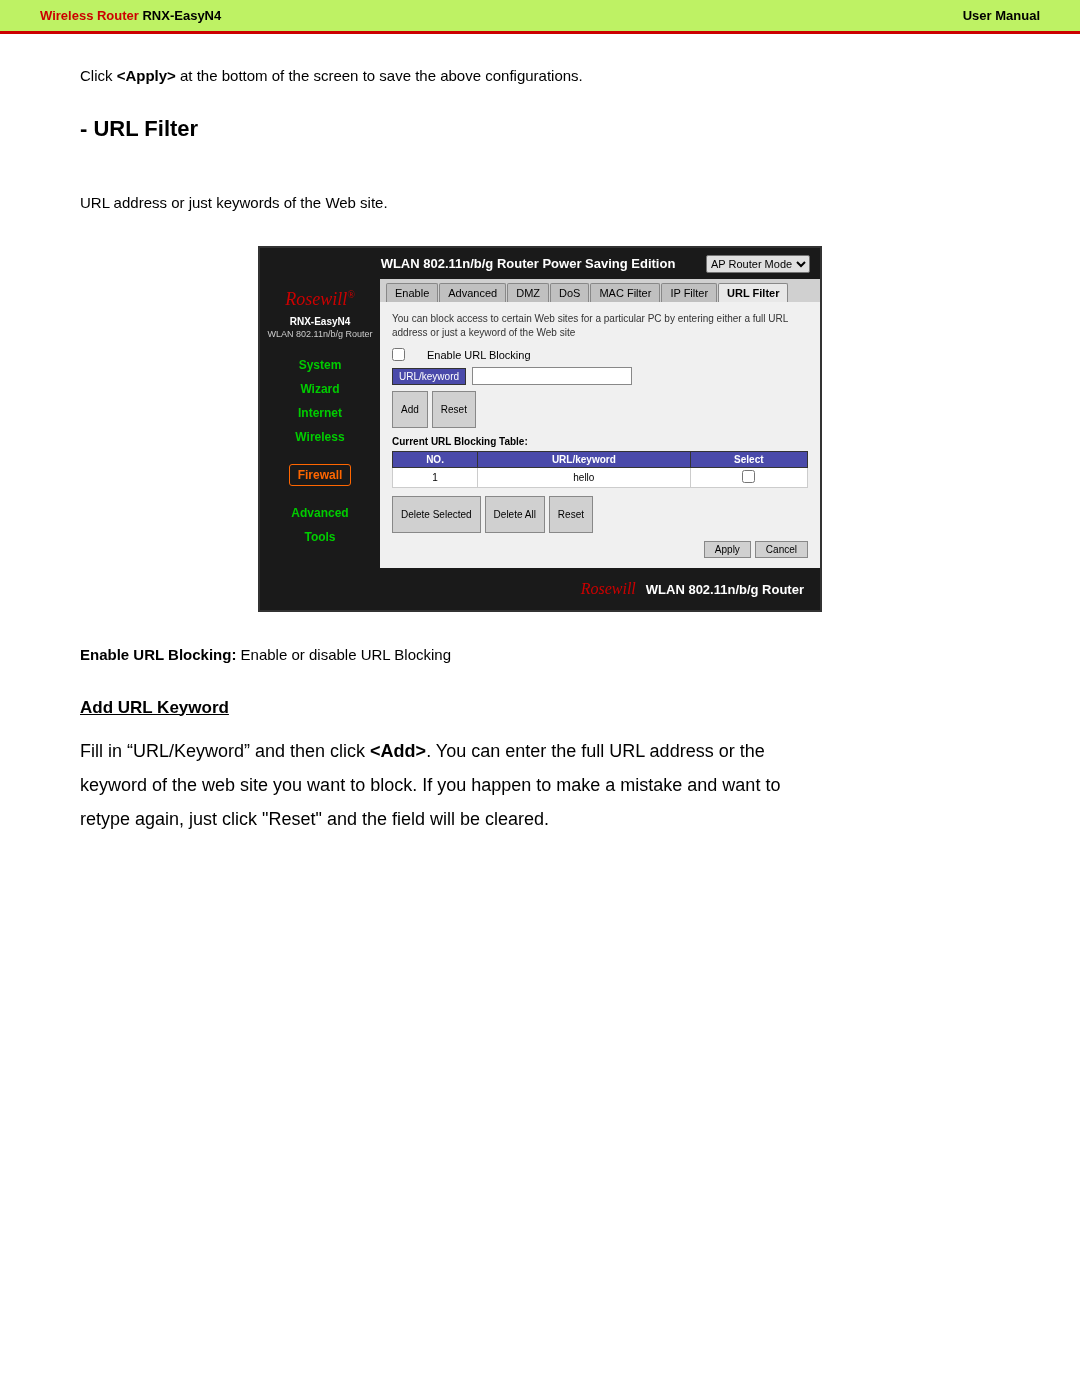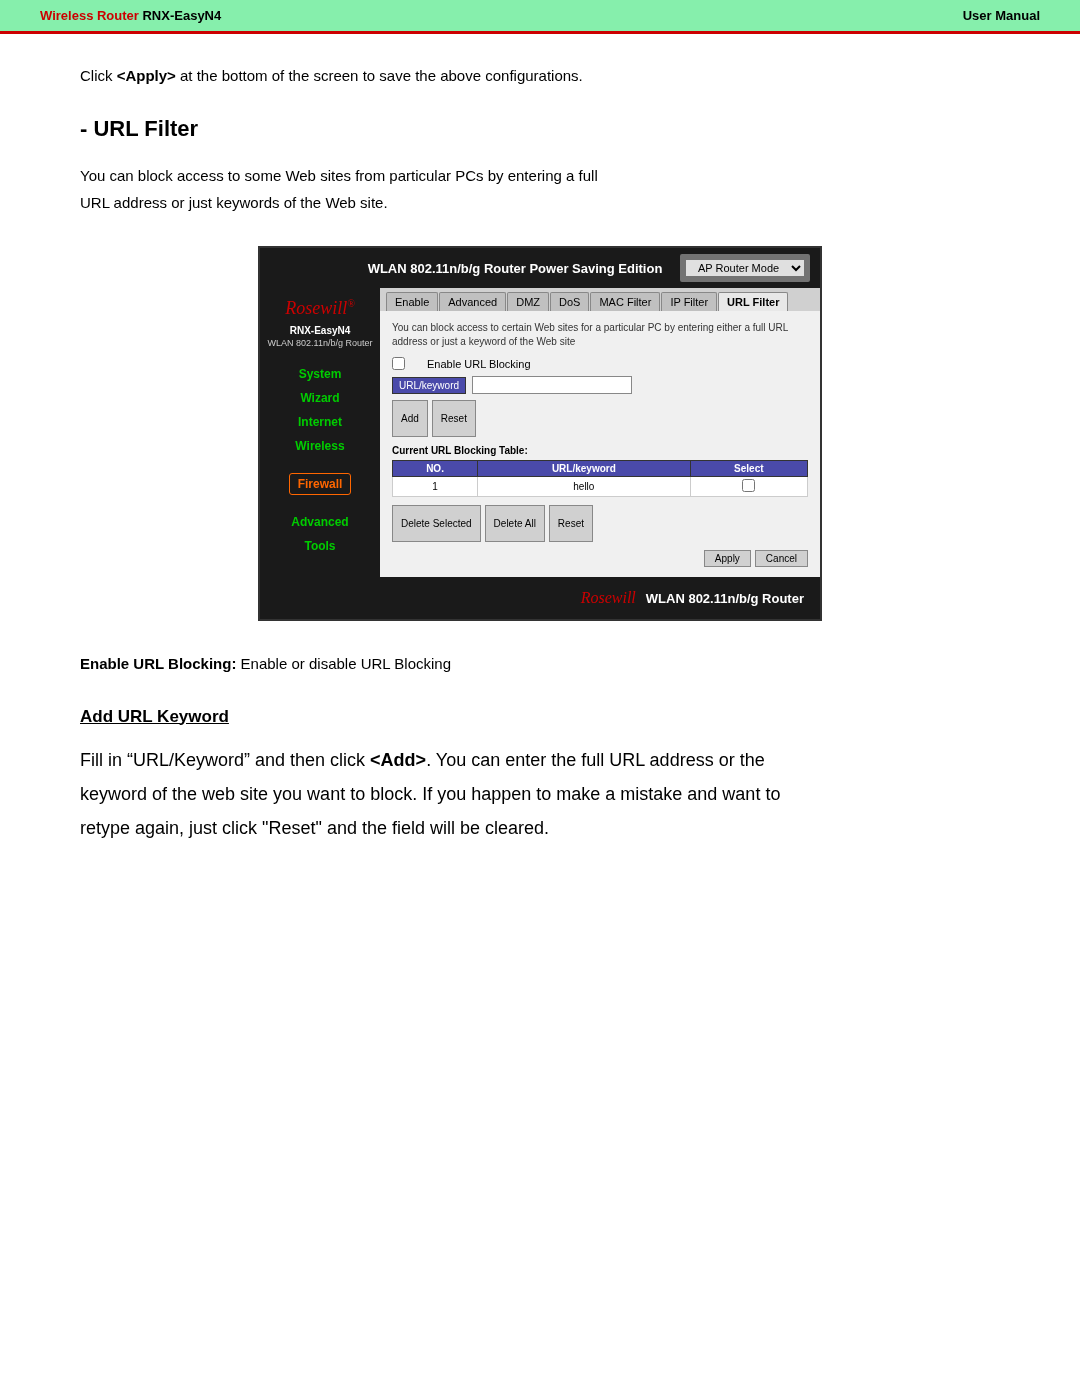--- a/index.html
+++ b/index.html
@@ -12,21 +12,21 @@
       min-height: 1397px;
     }
 
     
     .header-bar {
       display: flex;
       justify-content: space-between;
       align-items: center;
       padding: 8px 40px;
       border-bottom: 3px solid #cc0000;
-      background: #86efac;
+      background: #bef264;
     }
     .header-bar .brand {
       font-size: 13px;
       color: #000;
     }
     .header-bar .brand span {
       color: #cc0000;
       font-weight: bold;
     }
     .header-bar .manual {
@@ -81,24 +81,24 @@
       color: #fff;
       font-size: 13px;
       text-align: center;
       flex: 1;
     }
     .router-title span {
       font-weight: bold;
     }
     .ap-mode-select {
       background: #e0e0e0;
-      border: 6px solid #737373;
+      border: 1px solid #737373;
       font-size: 11px;
       color: #000;
-      padding: 1px 8px;
+      padding: 1px 0;
       border-radius: 2px;
     }
 
     .router-body {
       display: flex;
       background: #fff;
     }
 
     .router-sidebar {
       background: #1a1a1a;
@@ -341,21 +341,21 @@
 
 <div class="page-content">
 
   <p class="intro-text">
     <span>Click </span><strong>&lt;Apply&gt;</strong><span> at the bottom of the screen to save the above configurations.</span>
   </p>
 
   <h2 class="section-title">- URL Filter</h2>
 
   <p class="description-text">
-    <span>You can block access to some Web sites from particular PCs by entering a full</span><br>
+    <br>
     <span>URL address or just keywords of the Web site.</span>
   </p>
 
   <div class="router-screenshot">
 
     <div class="router-top-bar">
       <div style="width:80px;"></div>
       <div class="router-title">
         <span>WLAN 802.11n/b/g Router </span><strong>Power Saving Edition</strong>
       </div>

